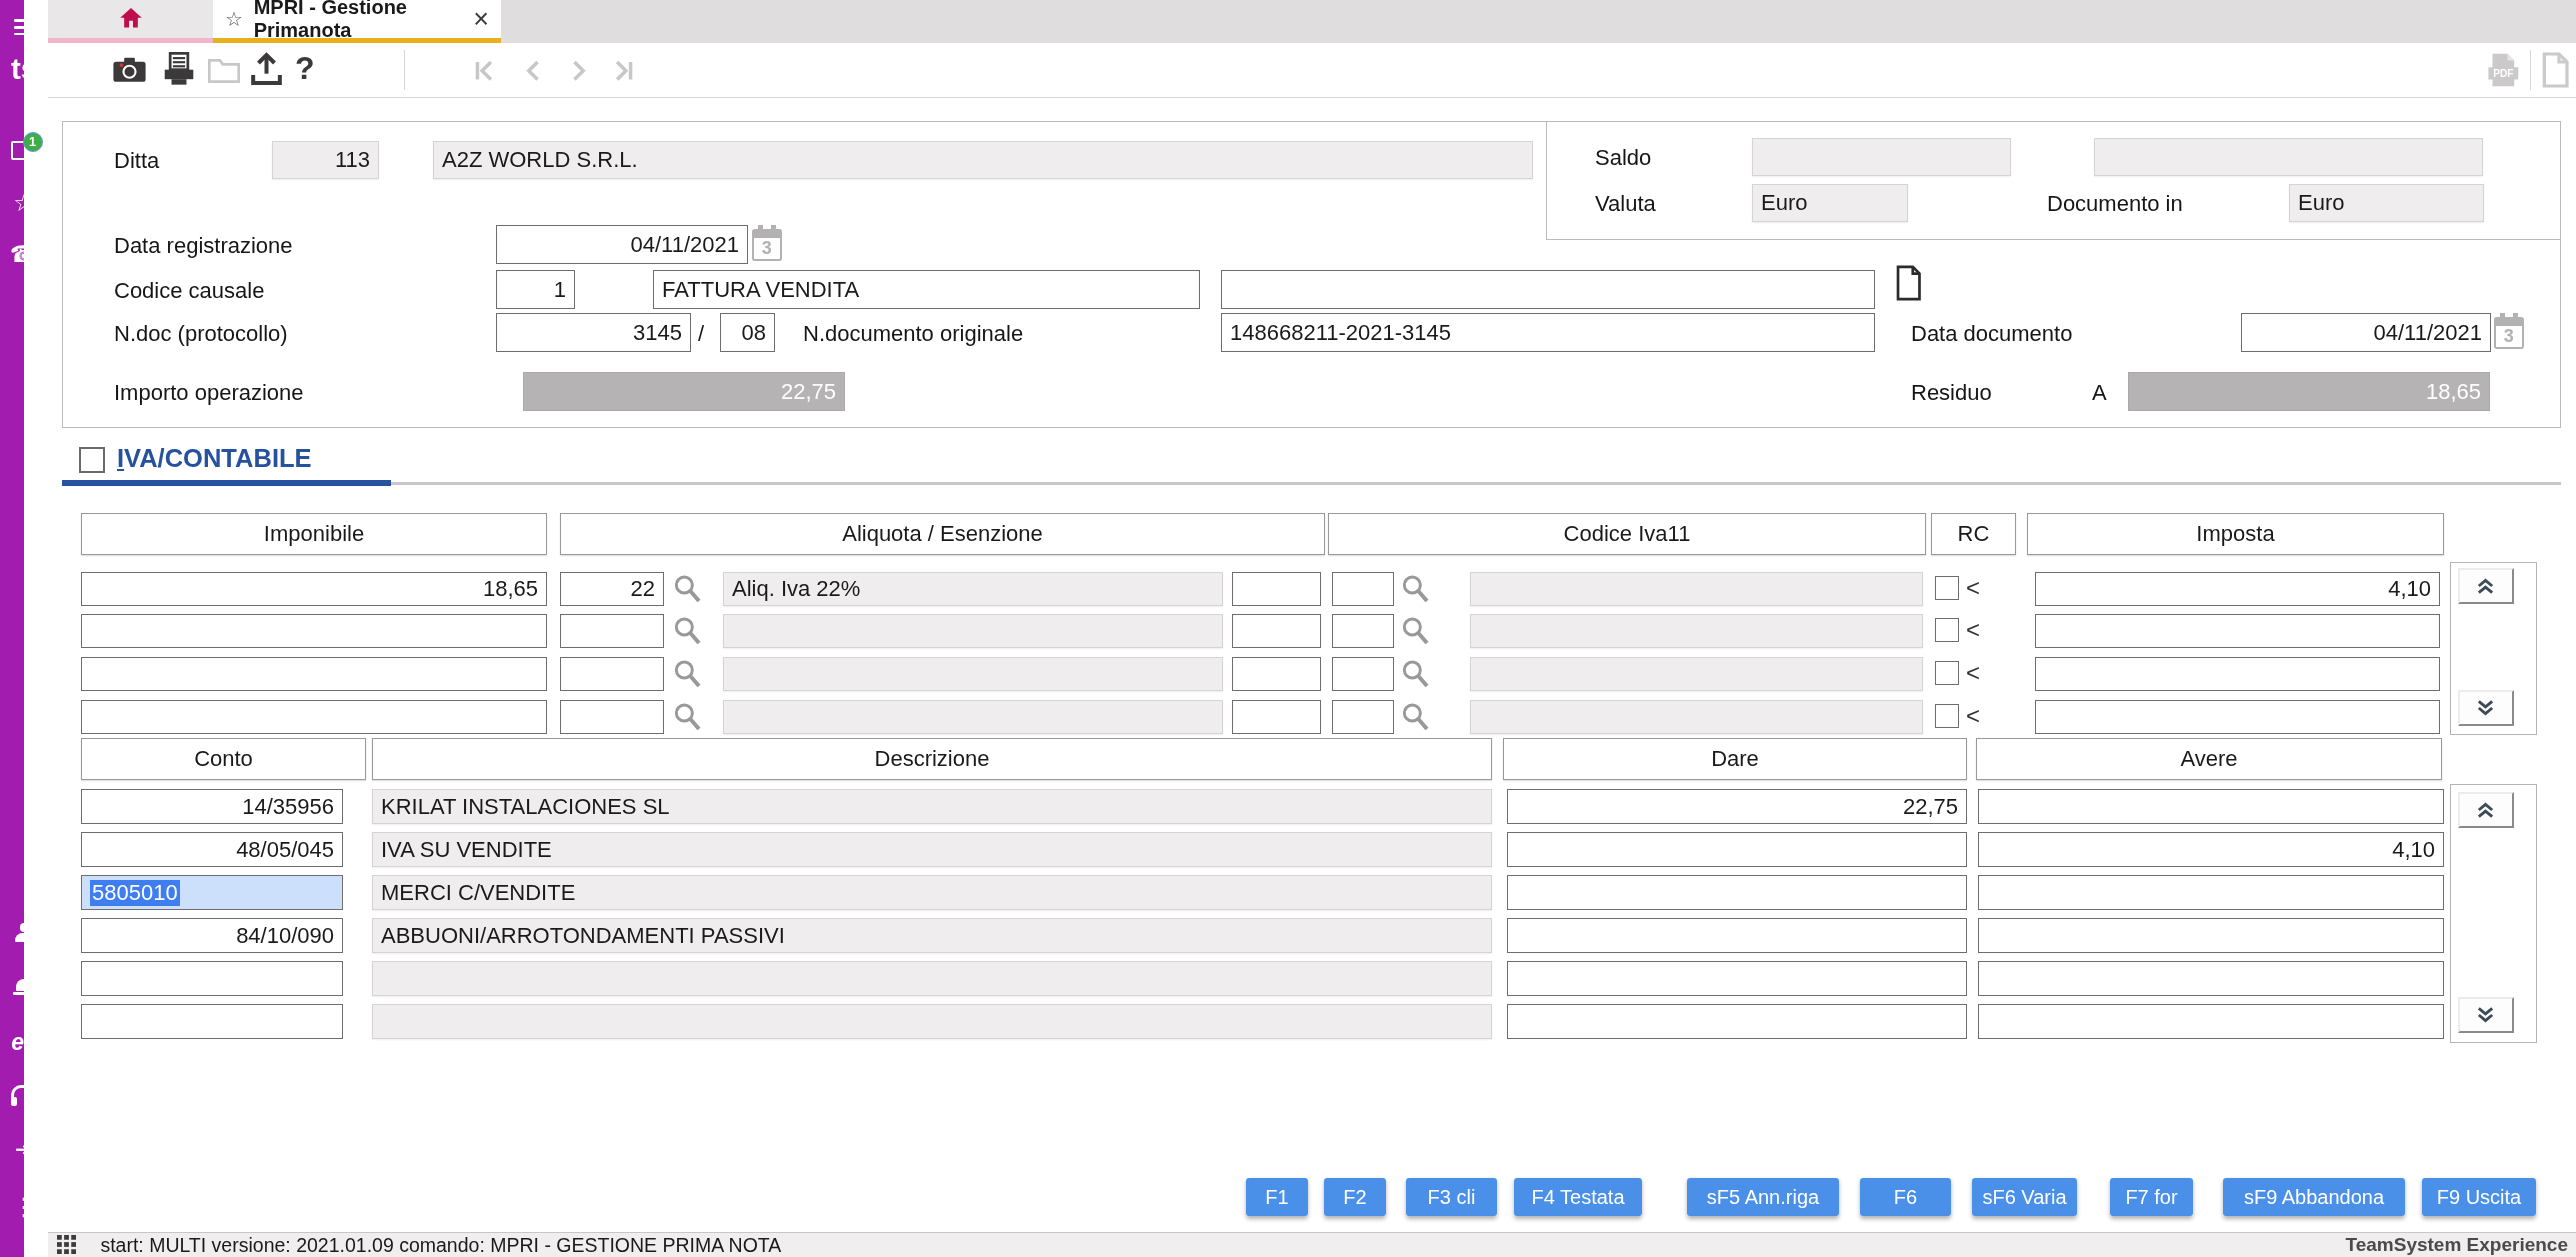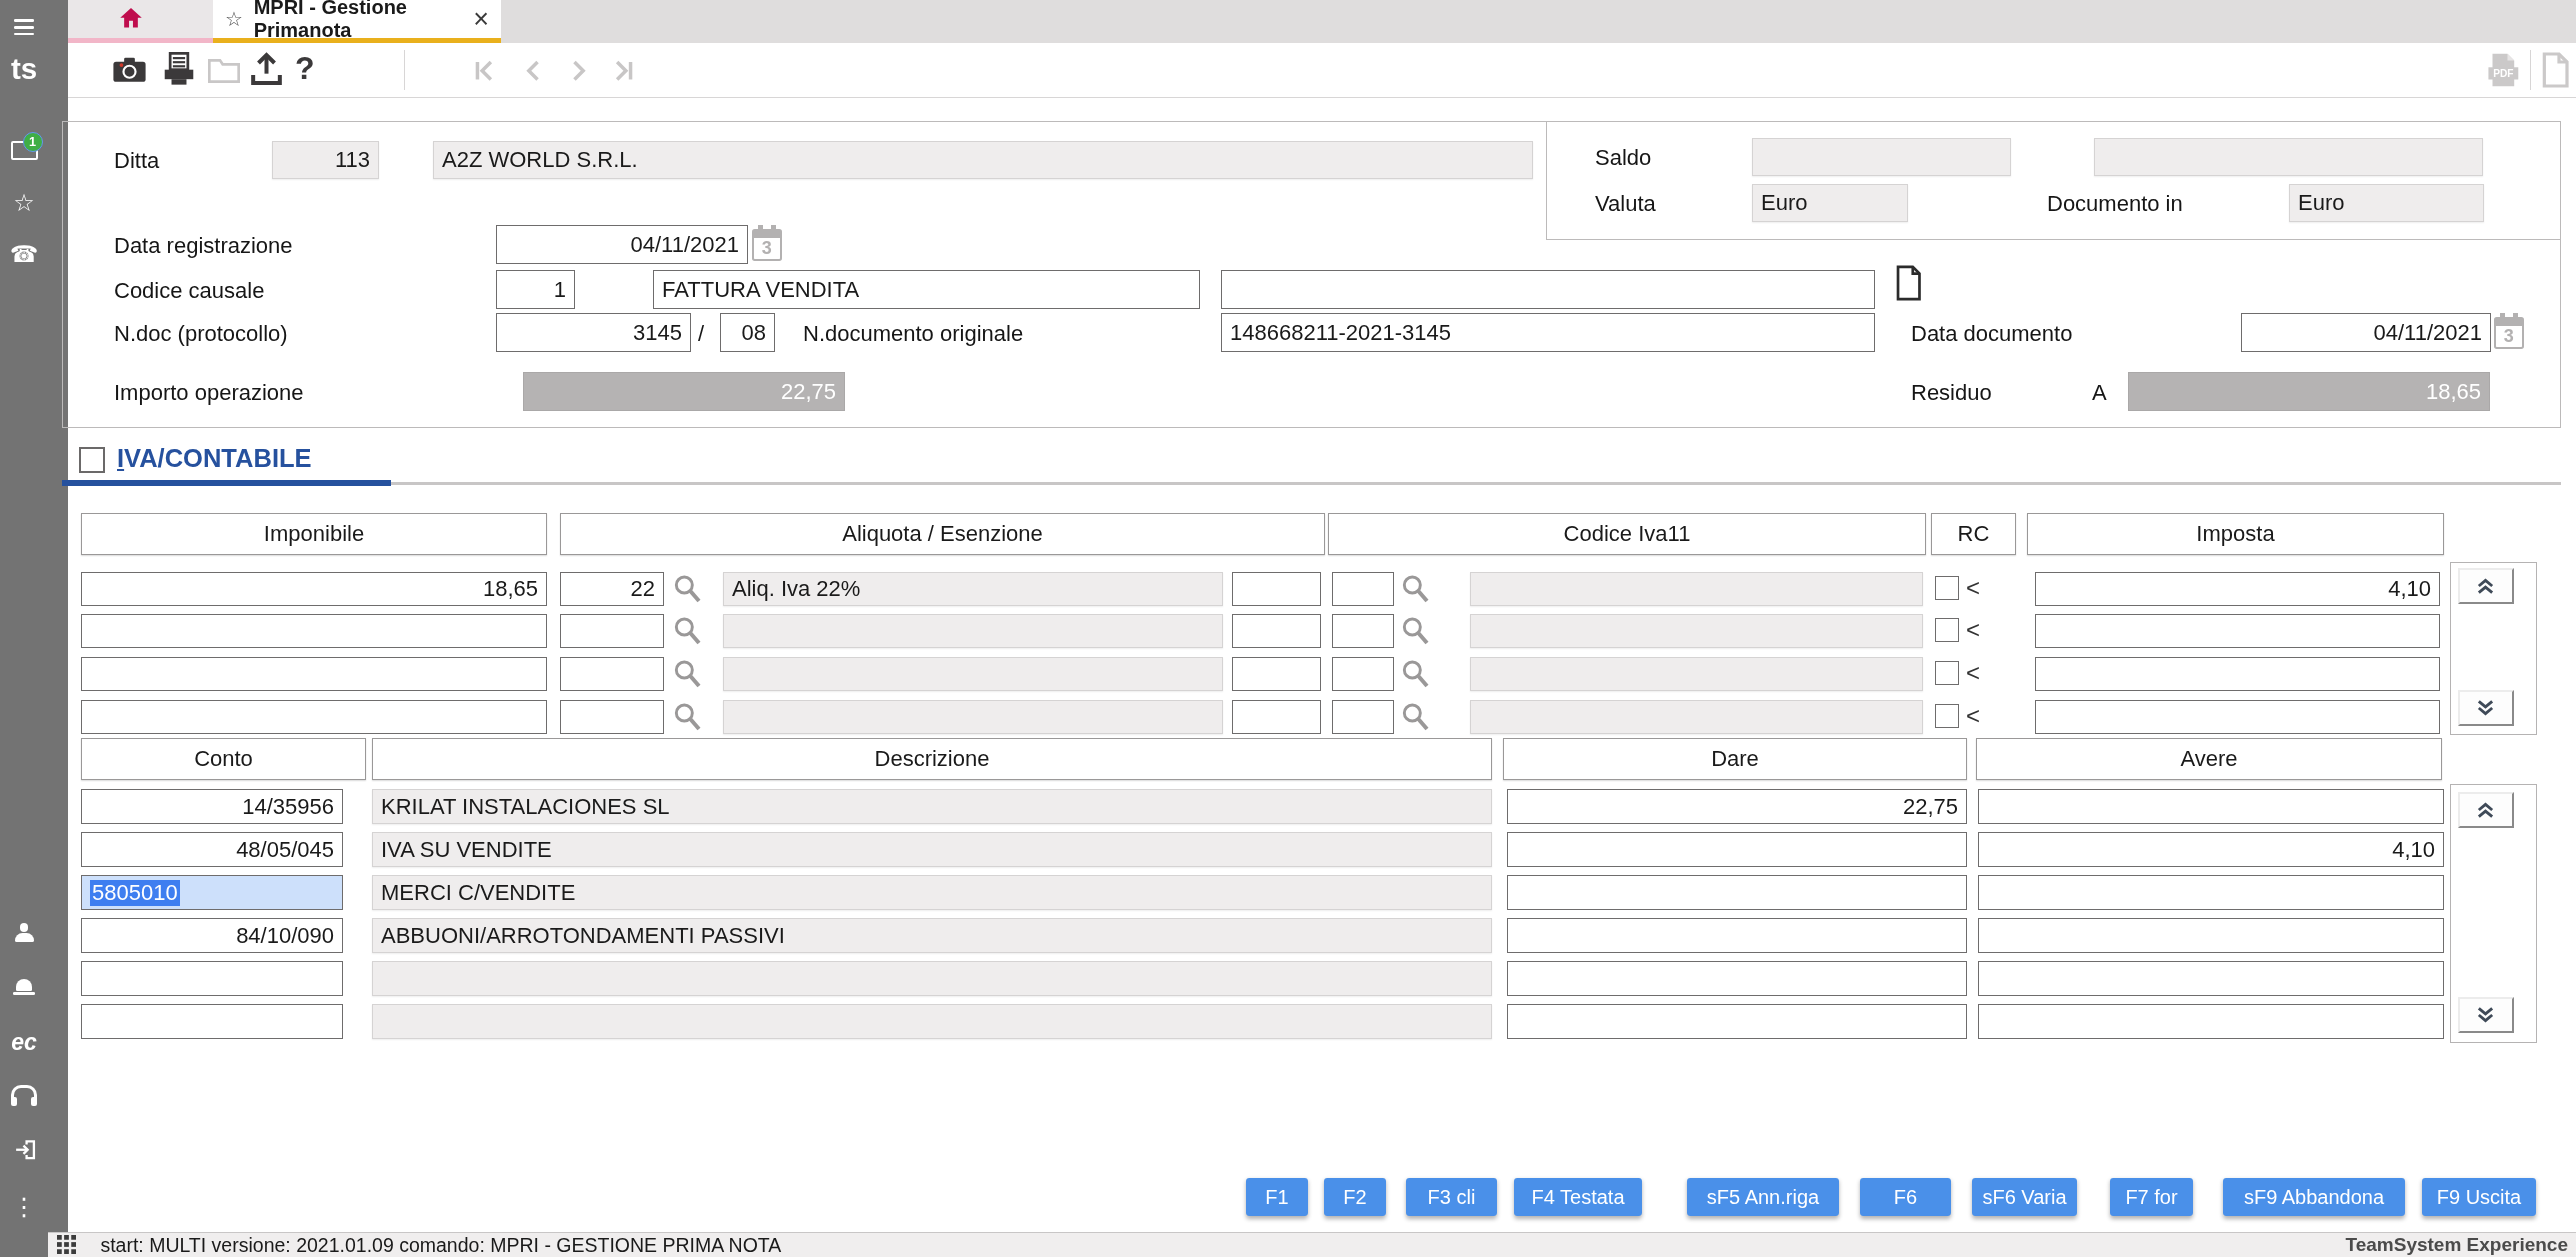--- a/index.html
+++ b/index.html
@@ -12,21 +12,21 @@
   .fld.gray{background:#efeded;border:1.3px solid #d5d3d3;box-shadow:0 1.3px 1.3px rgba(0,0,0,0.07);}
   .fld.white{background:#ffffff;border:1.3px solid #6e6c6c;}
   .fld.dark{background:#b5b3b3;border:1.3px solid #aaa8a8;color:#ffffff;}
   .fld.focus{background:#cde0fb;border:1.3px solid #6e6c6c;}
   .num{justify-content:flex-end;}
   .sel{background:#3e7ef0;color:#fff;padding:0 2px;}
   .th{position:absolute;box-sizing:border-box;border:1.3px solid #9a9898;background:#fff;
       display:flex;align-items:center;justify-content:center;font-size:22px;
       box-shadow:0 1.3px 1.3px rgba(0,0,0,0.15);}
   
-  #sidebar{position:absolute;left:0;top:0;width:68px;height:1257px;background:#737373;}
+  #sidebar{position:absolute;left:0;top:0;width:24px;height:1257px;background:#a21caf;}
   .sb-ic{position:absolute;left:0;width:48px;display:flex;flex-direction:column;align-items:center;color:#fff;}
   .bar{width:20px;height:2.7px;background:#fff;border-radius:1.3px;margin:2px 0;}
   .sb-txt{color:#fff;font-weight:bold;}
   .p-head{width:8.7px;height:8.7px;border-radius:50%;background:#fff;margin:0 auto;}
   .p-body{width:19px;height:9.4px;border-radius:9.4px 9.4px 2px 2px;background:#fff;margin-top:1.3px;}
   .bell-cup{width:16px;height:12px;background:#fff;border-radius:8px 8px 1.3px 1.3px;margin:0 auto;}
   .bell-base{width:21.5px;height:2.7px;background:#fff;margin-top:1.3px;border-radius:1.3px;}
   .hs-band{width:20px;height:11.4px;border:3.4px solid #fff;border-bottom:none;border-radius:10px 10px 0 0;margin:0 auto;}
   .hs-pads{display:flex;justify-content:space-between;width:25.5px;margin:-2px auto 0;}
   .hs-pad{width:6px;height:8.7px;background:#fff;border-radius:2px;}

